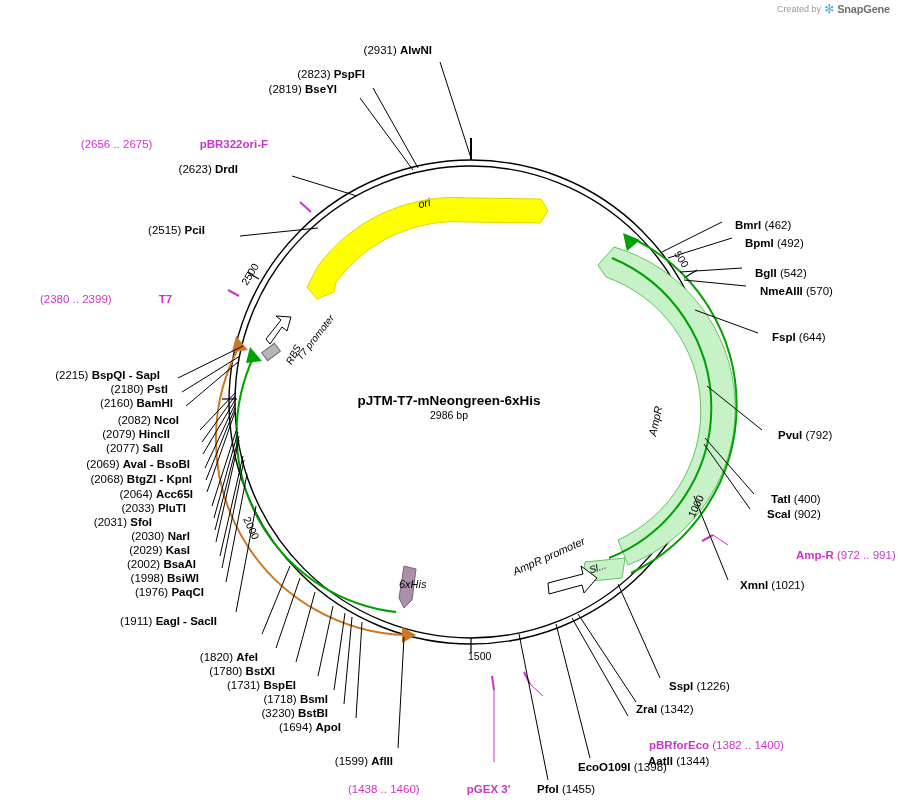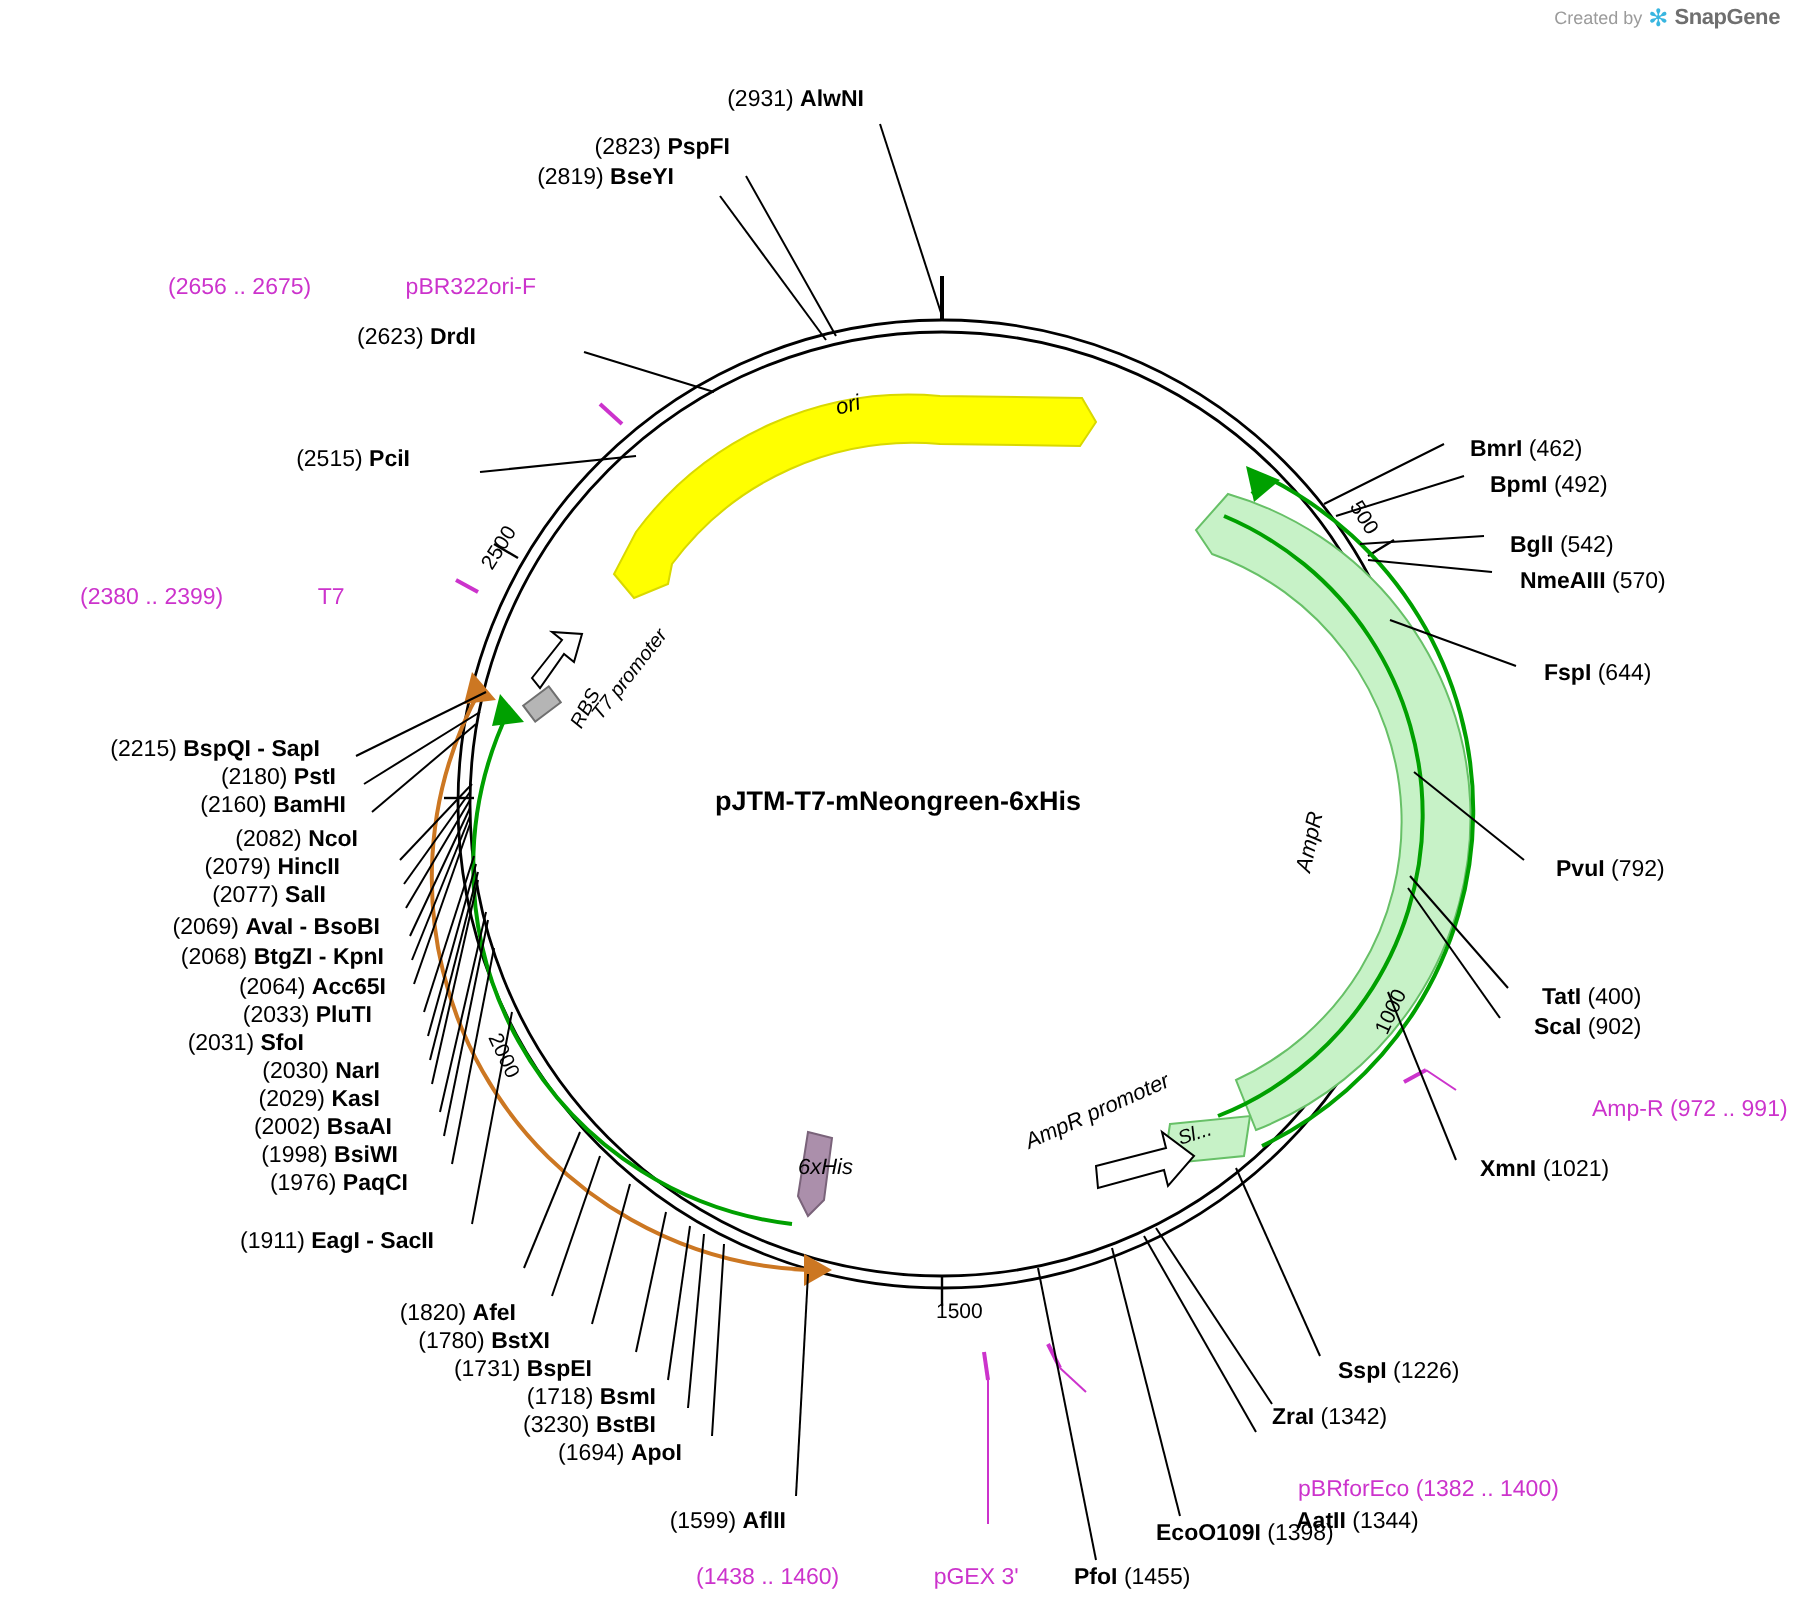--- a/index.html
+++ b/index.html
@@ -58,21 +58,21 @@
     color: #000000;
     font-weight: normal;
   }
   .enz {
     color: #000000;
     font-weight: bold;
   }
   .purple {
     color: #cc33cc;
   }
-  .purple .enz { color: #cc33cc; font-weight: normal; padding-left: 44px; }
+  .purple .enz { color: #cc33cc; font-weight: bold; padding-left: 44px; }
   .purple .pos { color: #cc33cc; }
   .title-main {
     position: absolute;
     left: 0;
     right: 0;
     text-align: center;
     font-size: 13.5px;
     font-weight: bold;
     color: #000;
   }
@@ -258,20 +258,21 @@
       <line x1="684" y1="280" x2="746" y2="286"></line>
       <line x1="695" y1="310" x2="758" y2="333"></line>
       <line x1="707" y1="386" x2="762" y2="430"></line>
       <line x1="705" y1="438" x2="754" y2="494"></line>
       <line x1="704" y1="444" x2="750" y2="509"></line>
       <line x1="694" y1="496" x2="728" y2="580"></line>
     </g>
   </svg>
 
   <div class="title-main" style="top:393px;">pJTM-T7-mNeongreen-6xHis</div>
+  <div class="title-sub" style="top:409px;">2986 bp</div>
 
   <div class="tick-label" style="left:673px; top:253px; transform:rotate(58deg);">500</div>
   <div class="tick-label" style="left:684px; top:500px; transform:rotate(-65deg);">1000</div>
   <div class="tick-label" style="left:468px; top:650px;">1500</div>
   <div class="tick-label" style="left:240px; top:522px; transform:rotate(65deg);">2000</div>
   <div class="tick-label" style="left:238px; top:268px; transform:rotate(-58deg);">2500</div>
 
   <div class="feat-label" style="left:418px; top:197px; transform:rotate(-14deg); font-style:italic;">ori</div>
   <div class="feat-label" style="left:640px; top:415px; transform:rotate(-78deg); font-style:italic;">AmpR</div>
   <div class="feat-label" style="left:510px; top:550px; transform:rotate(-24deg); font-style:italic;">AmpR promoter</div>

